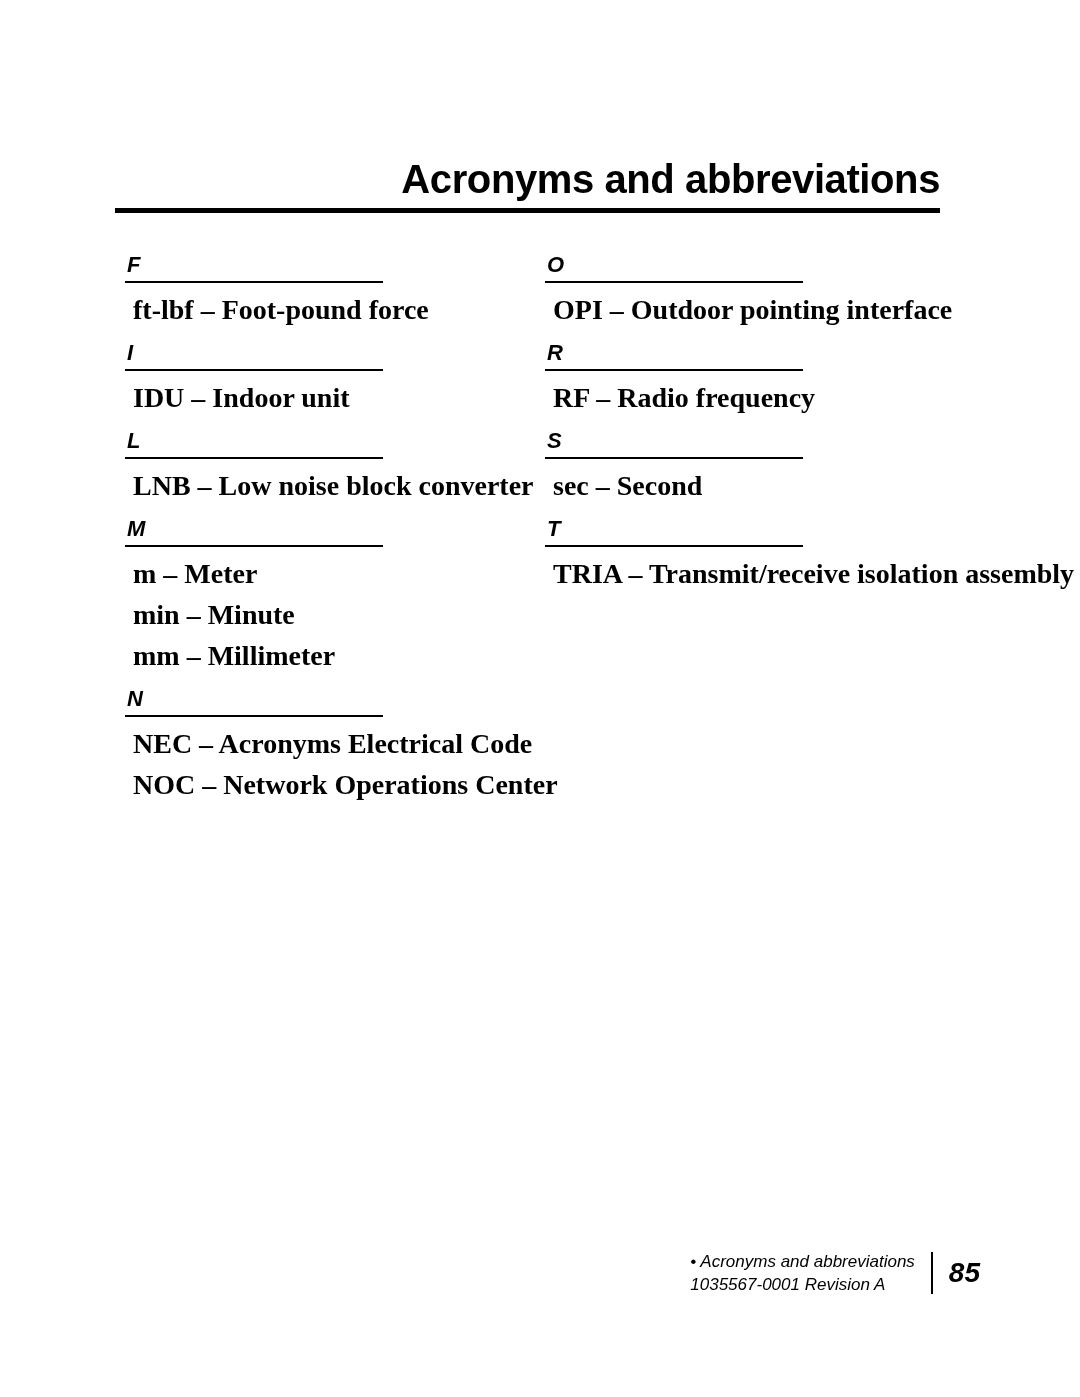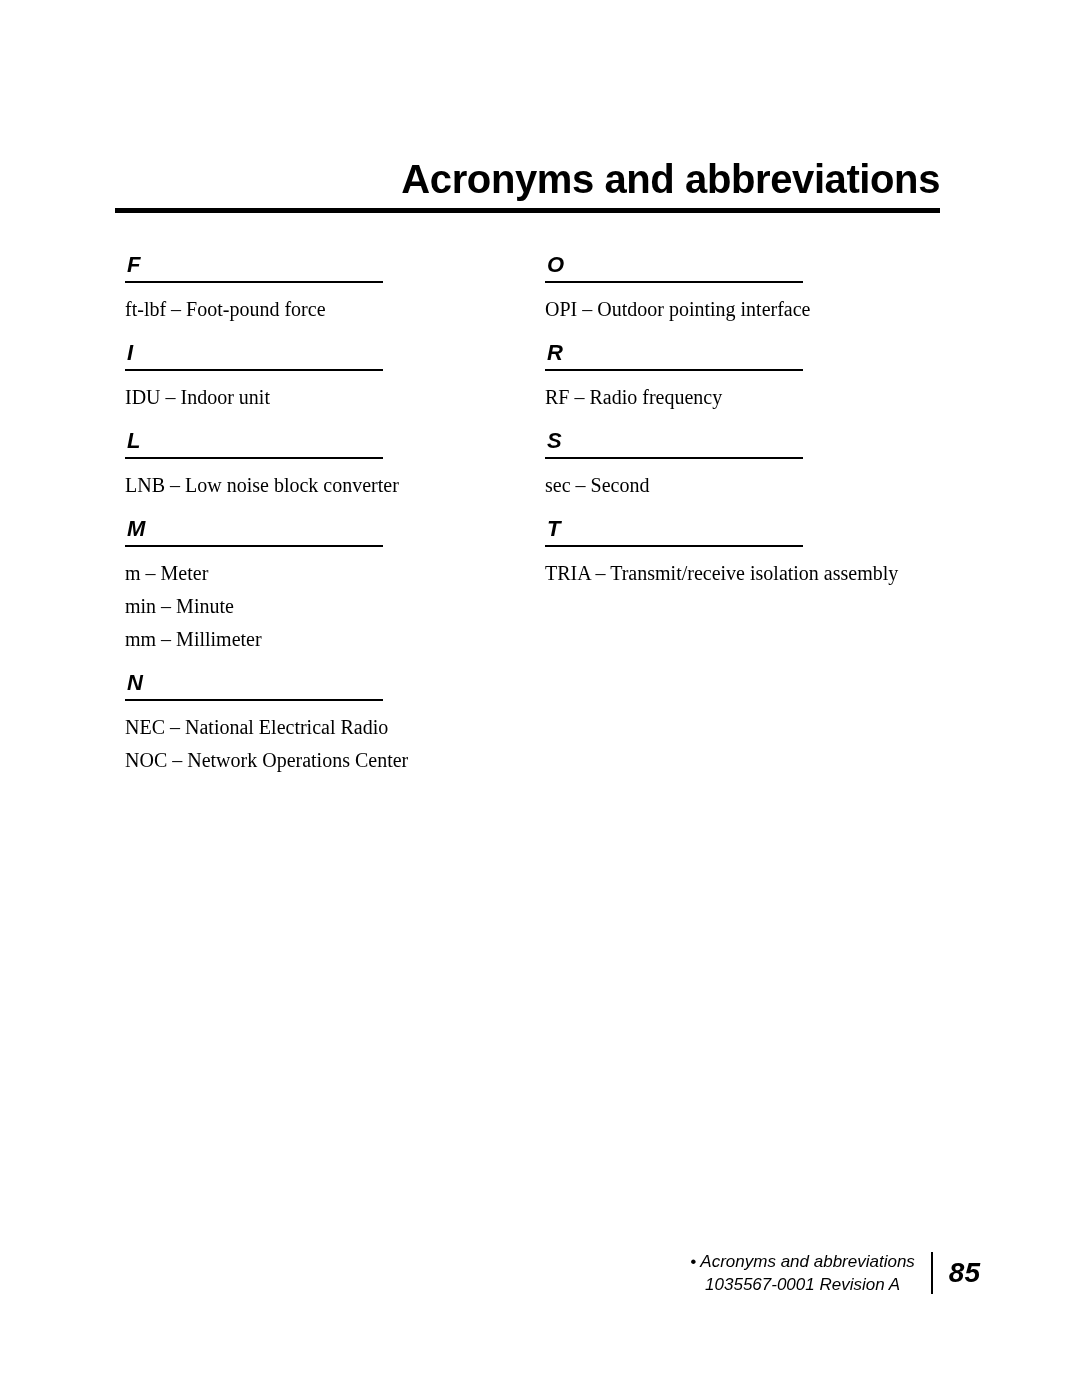--- a/index.html
+++ b/index.html
@@ -71,43 +71,44 @@
     line-height: 26px;
     margin: 0 0 3px 2px;
   }
   .section-rule {
     width: 258px;
     height: 2px;
     background: #000000;
     margin-bottom: 10px;
   }
   .entry {
-    font-size: 20px;
+    font-size: 28px;
     line-height: 33px;
     white-space: nowrap;
-    margin: 0;
+    margin: 8px;
+    font-weight: bold;
   }
 
   
   .footer {
     position: absolute;
     left: 620px;
     top: 1248px;
     width: 360px;
     height: 50px;
     display: flex;
     align-items: center;
     justify-content: flex-end;
   }
   .footer-text {
     font-family: "Liberation Sans", "DejaVu Sans", sans-serif;
     font-style: italic;
     font-size: 17px;
     line-height: 23px;
-    text-align: center;
+    text-align: left;
     padding-right: 16px;
     white-space: nowrap;
   }
   .footer-divider {
     width: 2px;
     height: 42px;
     background: #000000;
     margin-right: 16px;
   }
   .footer-page {
@@ -148,21 +149,21 @@
         <div class="section">
           <div class="section-letter">M</div>
           <div class="section-rule"></div>
           <p class="entry">m – Meter</p>
           <p class="entry">min – Minute</p>
           <p class="entry">mm – Millimeter</p>
         </div>
         <div class="section">
           <div class="section-letter">N</div>
           <div class="section-rule"></div>
-          <p class="entry">NEC – National Electrical Radio</p>
+          <p class="entry">NEC – Acronyms Electrical Code</p>
           <p class="entry">NOC – Network Operations Center</p>
         </div>
       </div>
     <div class="column column-right">
         <div class="section">
           <div class="section-letter">O</div>
           <div class="section-rule"></div>
           <p class="entry">OPI – Outdoor pointing interface</p>
         </div>
         <div class="section">

